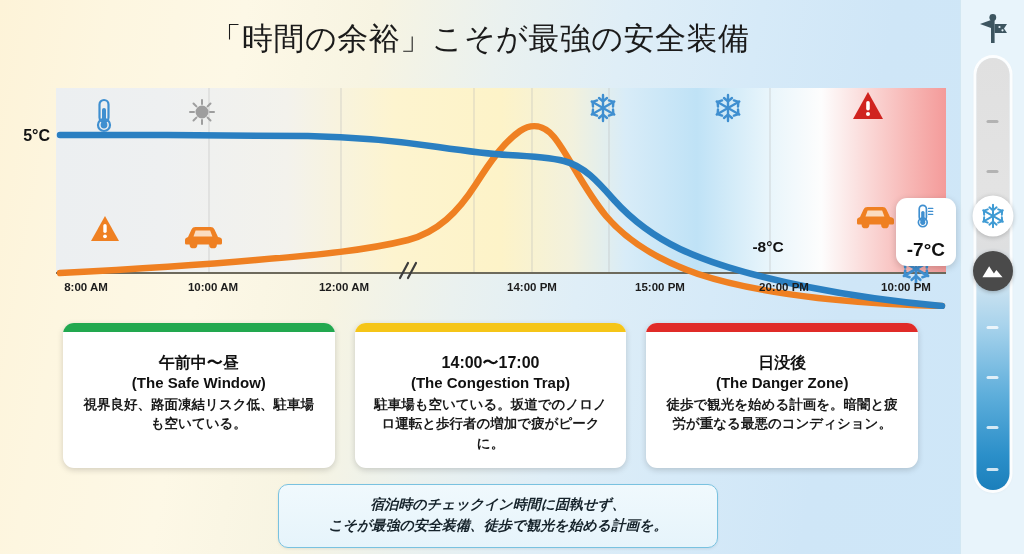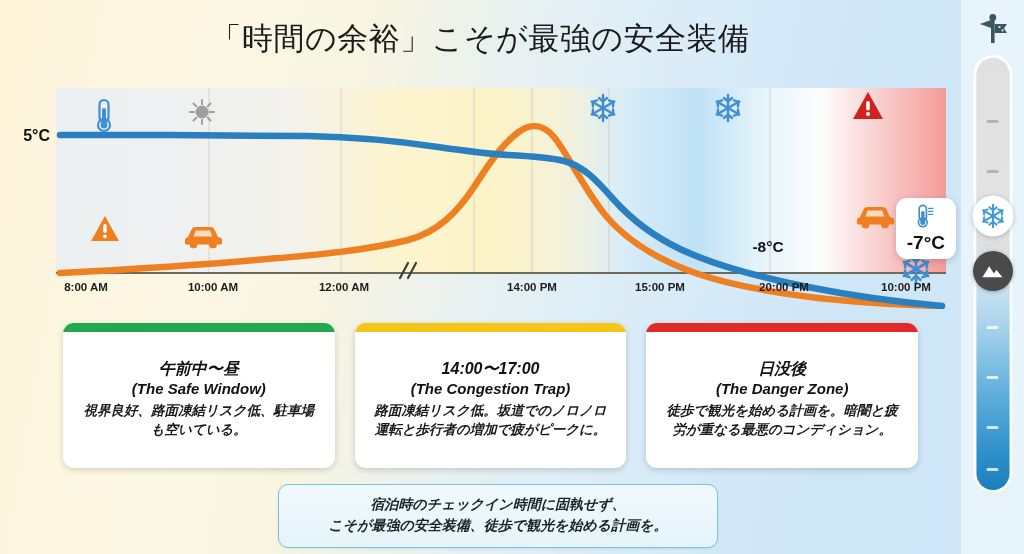--- a/index.html
+++ b/index.html
@@ -85,21 +85,21 @@
     flex: 1 1 0;
     background: #ffffff;
     border-radius: 11px;
     box-shadow: 0 2px 6px rgba(0,0,0,0.17);
     overflow: hidden;
     min-height: 145px;
     display: flex;
     flex-direction: column;
   }
   .card-bar { height: 9px; width: 100%; }
-  .card-body { padding: 27px 14px 12px 14px; font-style: italic; }
+  .card-body { padding: 21px 14px 12px 14px; }
   .card-title {
     text-align: center;
     font-size: 16px;
     font-weight: bold;
     color: #111;
     line-height: 1.28;
   }
   .card-title .en { font-size: 15px; display: block; }
   .card-text {
     margin-top: 2px;
@@ -212,21 +212,21 @@
     border-radius: 11px;
     padding: 6px 11px 7px 11px;
     box-shadow: 0 2px 7px rgba(0,0,0,0.18);
     text-align: center;
     min-width: 58px;
   }
   #temp-tooltip .t-val {
     font-size: 19px;
     font-weight: bold;
     color: #111;
-    margin-top: 1px;
+    margin-top: 8px;
     line-height: 1;
   }
 </style>
 </head>
 <body>
 
 <div id="page">
 
   <div id="title">「時間の余裕」こそが最強の安全装備</div>
 
@@ -397,21 +397,21 @@
       </div>
     </div>
 
     <div class="card">
       <div class="card-bar" style="background:#f5c518"></div>
       <div class="card-body">
         <div class="card-title">
           <span>14:00〜17:00</span>
           <span class="en">(The Congestion Trap)</span>
         </div>
-        <div class="card-text">路面凍結リスク低。坂道でのノロノロ運転と歩行者の増加で疲がピークに。</div>
+        <div class="card-text">駐車場も空いている。坂道でのノロノロ運転と歩行者の増加で疲がピークに。</div>
       </div>
     </div>
 
     <div class="card">
       <div class="card-bar" style="background:#e02b28"></div>
       <div class="card-body">
         <div class="card-title">
           <span>日没後</span>
           <span class="en">(The Danger Zone)</span>
         </div>

